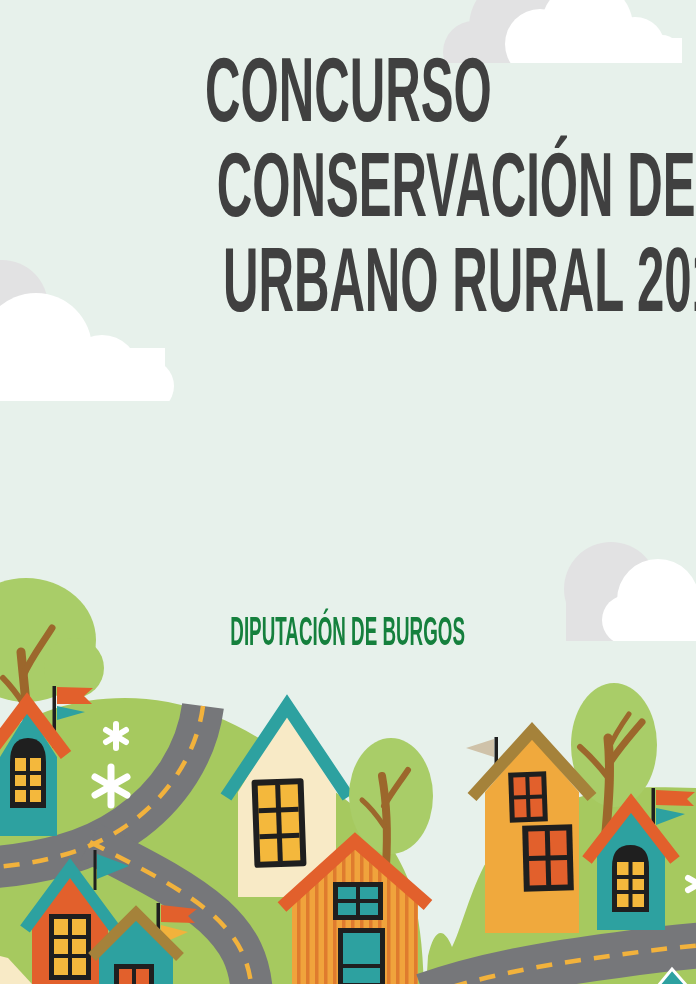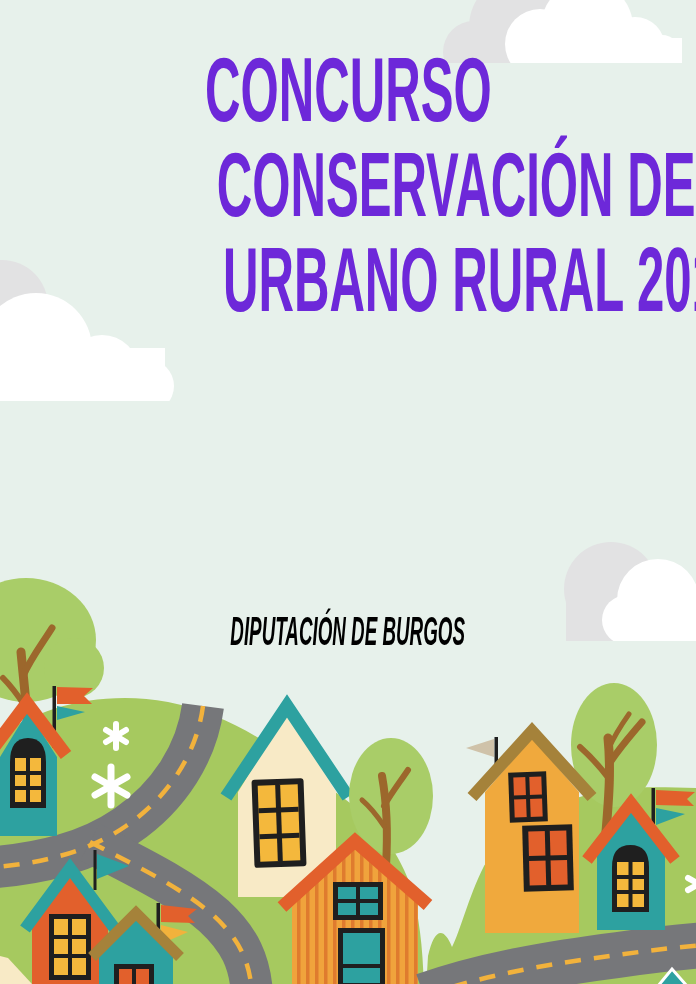--- a/index.html
+++ b/index.html
@@ -258,23 +258,23 @@
 
     <g fill="none" stroke-linecap="round" stroke-width="6" stroke="#ffffff">
       <line x1="699" y1="871" x2="699" y2="897"></line>
       <line x1="688" y1="878" x2="710" y2="890"></line>
       <line x1="688" y1="890" x2="710" y2="878"></line>
     </g>
 
     <polygon points="0,956 8,958 32,984 32,990 0,990" fill="#f8eac6"></polygon>
   </svg>
 
-  <div class="title" style="color: #6d28d9;">
+  <div class="title" style="color: #404040;">
     <div class="tline"><span class="squeeze">CONCURSO</span></div>
     <div class="tline"><span class="squeeze">CONSERVACIÓN DEL</span></div>
     <div class="tline"><span class="squeeze">URBANO RURAL 2019</span></div>
   </div>
 
-  <div class="subtitle" style="color: #000000; font-style: italic;">
+  <div class="subtitle" style="color: #15803d;">
     <span class="squeeze2">DIPUTACIÓN DE BURGOS</span>
   </div>
 
 </div>
 
 </body></html>

